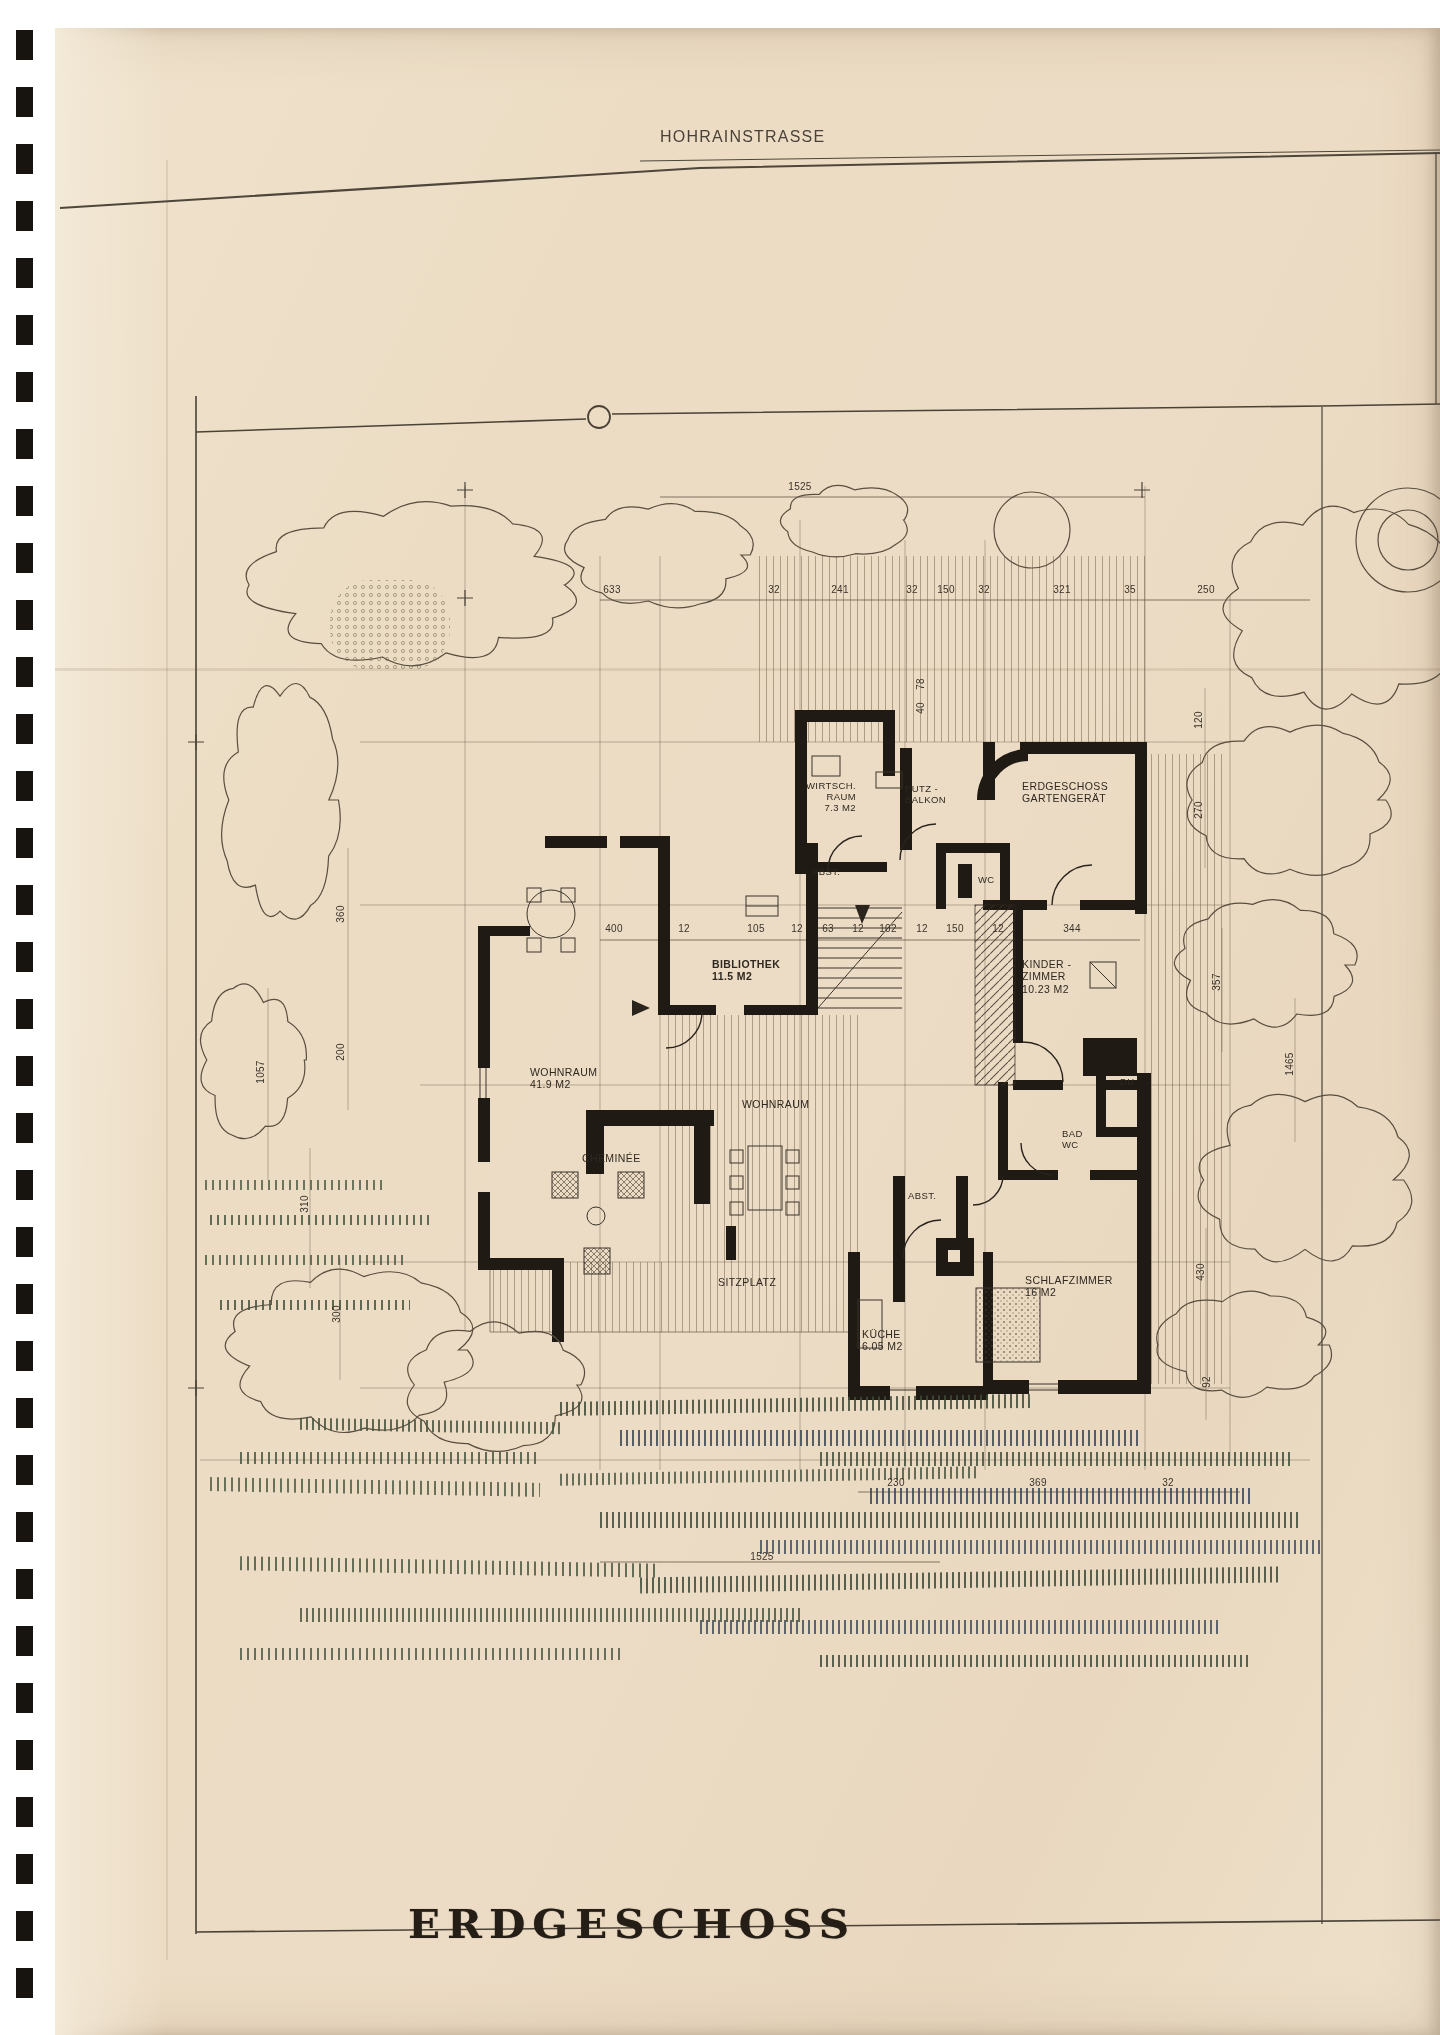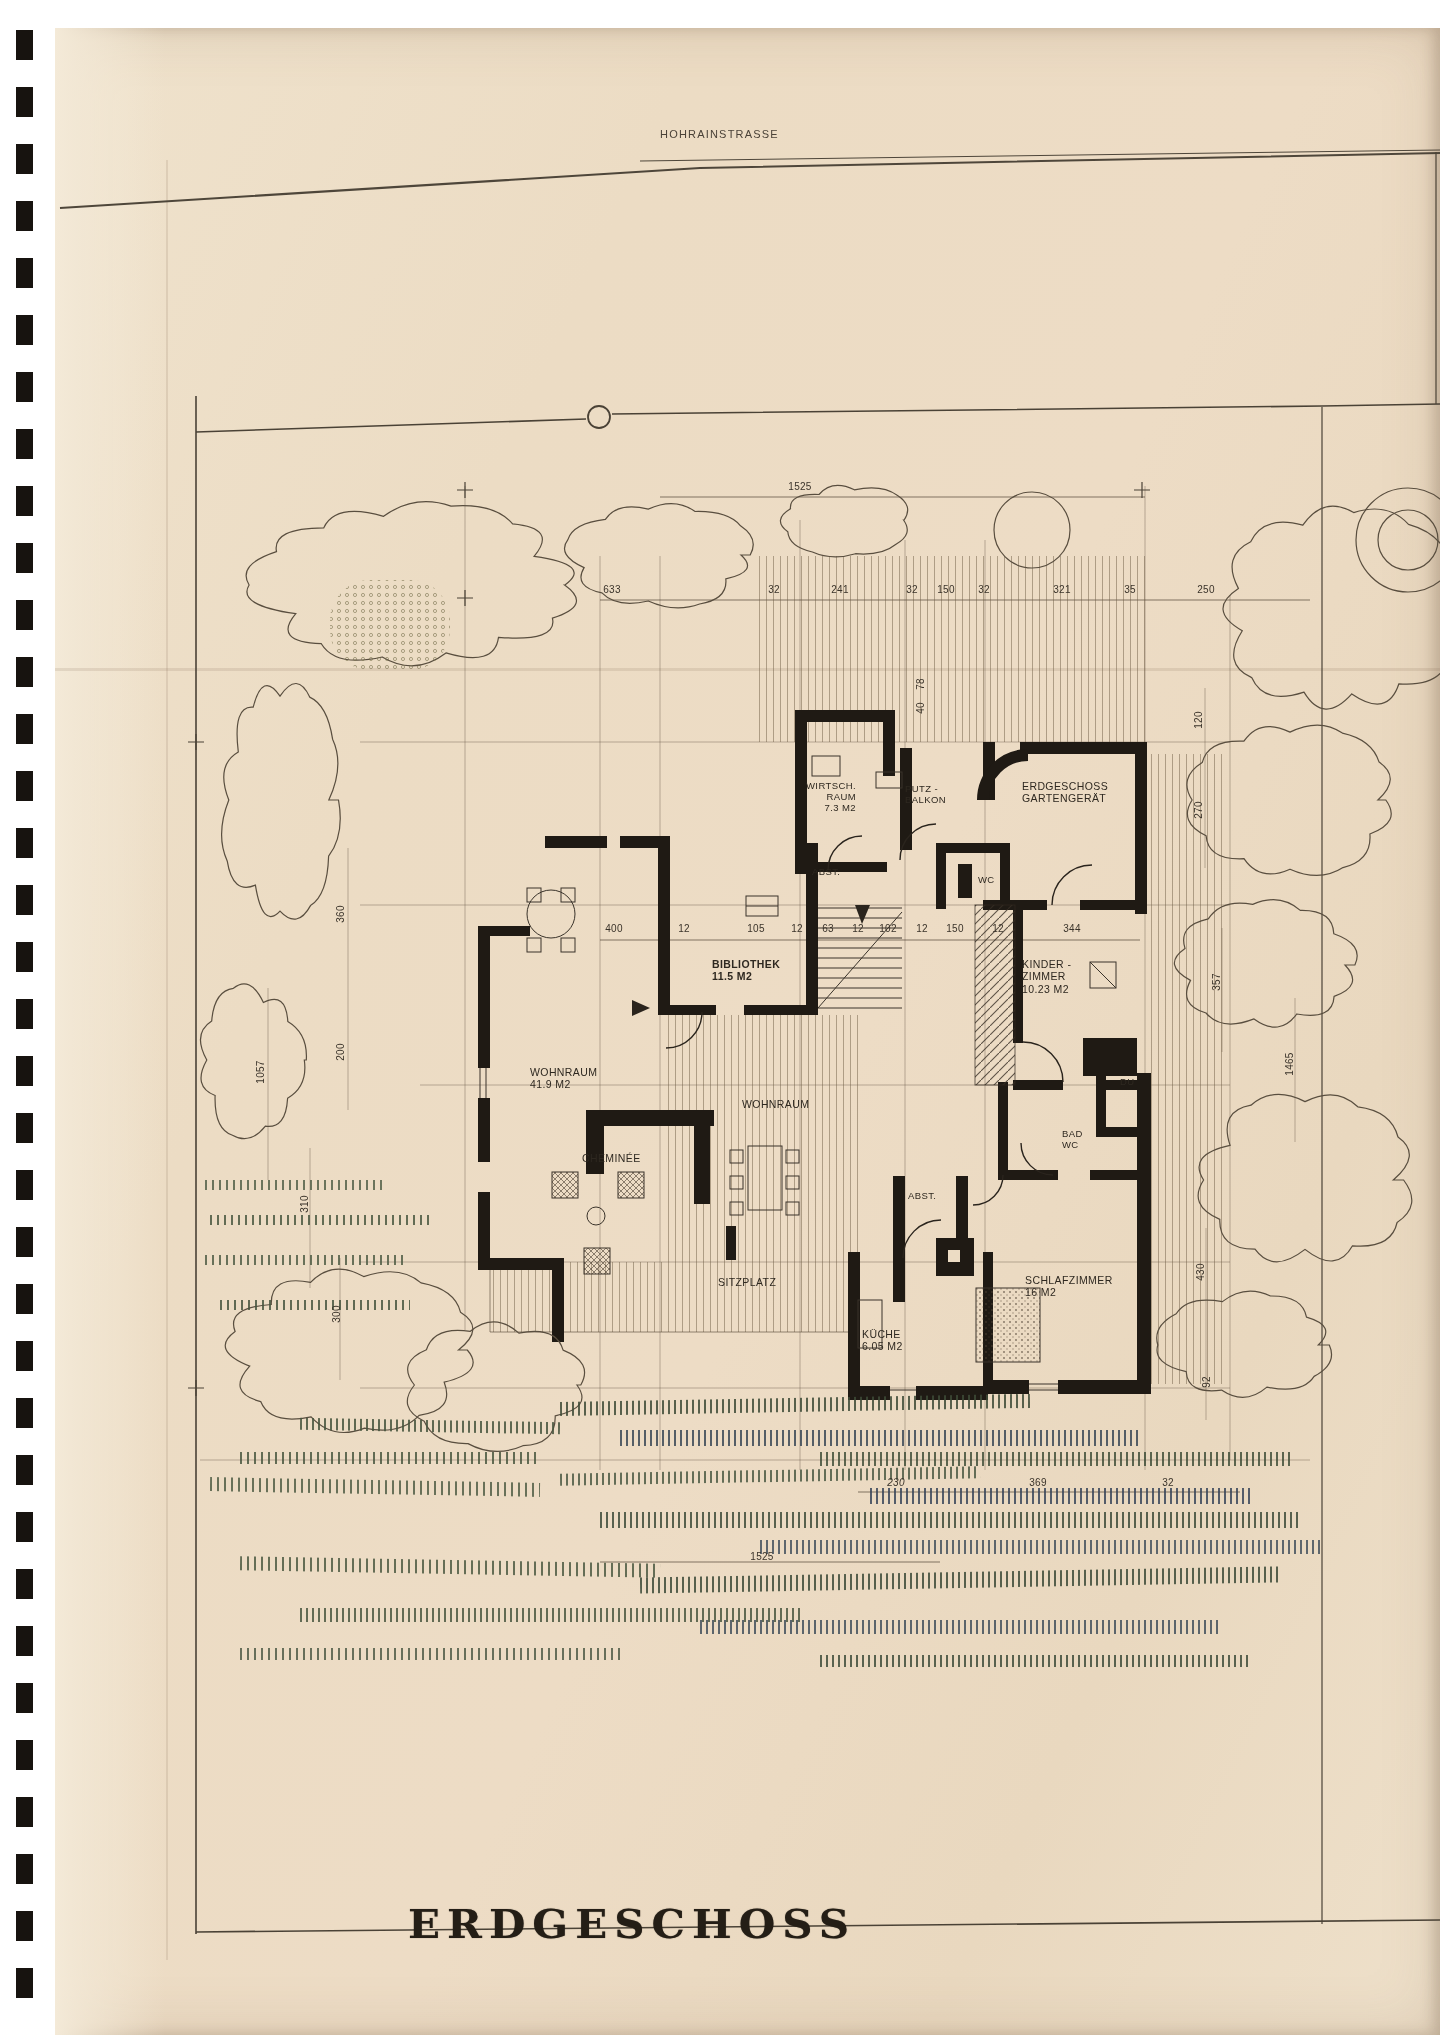--- a/index.html
+++ b/index.html
@@ -14,21 +14,21 @@
     box-shadow:inset 0 0 60px rgba(120,90,60,.18), inset -6px 0 14px rgba(90,70,50,.25);}
   #paper-light-strip{position:absolute;left:55px;top:28px;width:110px;height:2007px;
     background:linear-gradient(90deg,#f4ead8,rgba(244,234,216,0));}
   .crease{position:absolute;background:rgba(120,95,70,.14);}
   svg{position:absolute;left:0;top:0;}
   .lbl{position:absolute;color:#2e2820;font-size:10.5px;line-height:1.18;
        letter-spacing:.4px;white-space:pre-line;}
   .dim{position:absolute;color:#3a332a;font-size:10px;letter-spacing:.3px;
        transform:translate(-50%,-50%);white-space:nowrap;}
   .dim.rot{transform:translate(-50%,-50%) rotate(-90deg);}
-  #street-label{position:absolute;left:660px;top:128px;font-size:11px;
+  #street-label{position:absolute;left:660px;top:128px;font-size:16px;
        letter-spacing:1.2px;color:#4a4238;}
   #plan-title{position:absolute;left:408px;top:1900px;font-family:"DejaVu Serif",serif;
        font-weight:bold;font-size:42px;letter-spacing:7px;color:#241e16;
        transform:scaleY(.92);text-shadow:0 0 1px rgba(36,30,22,.6);}
   .fieldband{position:absolute;opacity:.85;}
 </style>
 </head>
 <body>
 
 <div id="stage">
@@ -325,19 +325,19 @@
   <div class="dim rot" style="left:1198px;top:810px;">270</div>
   <div class="dim rot" style="left:1216px;top:982px;">357</div>
   <div class="dim rot" style="left:1289px;top:1064px;">1465</div>
   <div class="dim rot" style="left:1200px;top:1272px;">430</div>
   <div class="dim rot" style="left:1206px;top:1382px;">92</div>
   <div class="dim rot" style="left:340px;top:914px;">360</div>
   <div class="dim rot" style="left:340px;top:1052px;">200</div>
   <div class="dim rot" style="left:260px;top:1072px;">1057</div>
   <div class="dim rot" style="left:304px;top:1204px;">310</div>
   <div class="dim rot" style="left:336px;top:1314px;">300</div>
-  <div class="dim" style="left:896px;top:1482px;font-style:italic;">230</div>
+  <div class="dim" style="left:896px;top:1482px;">230</div>
   <div class="dim" style="left:1038px;top:1482px;">369</div>
   <div class="dim" style="left:1168px;top:1482px;">32</div>
   <div class="dim" style="left:762px;top:1556px;">1525</div>
 
   <div id="plan-title">ERDGESCHOSS</div>
 </div>
 
 </body></html>

